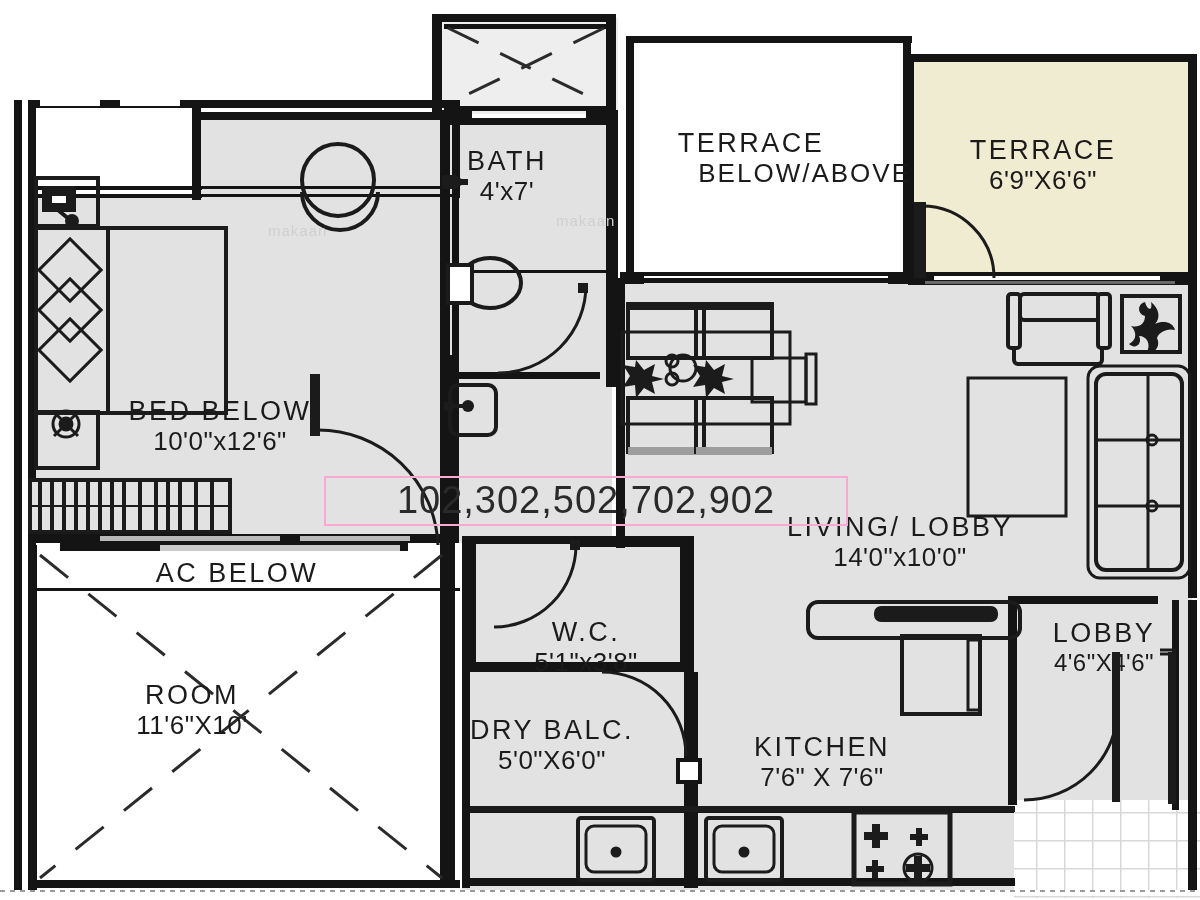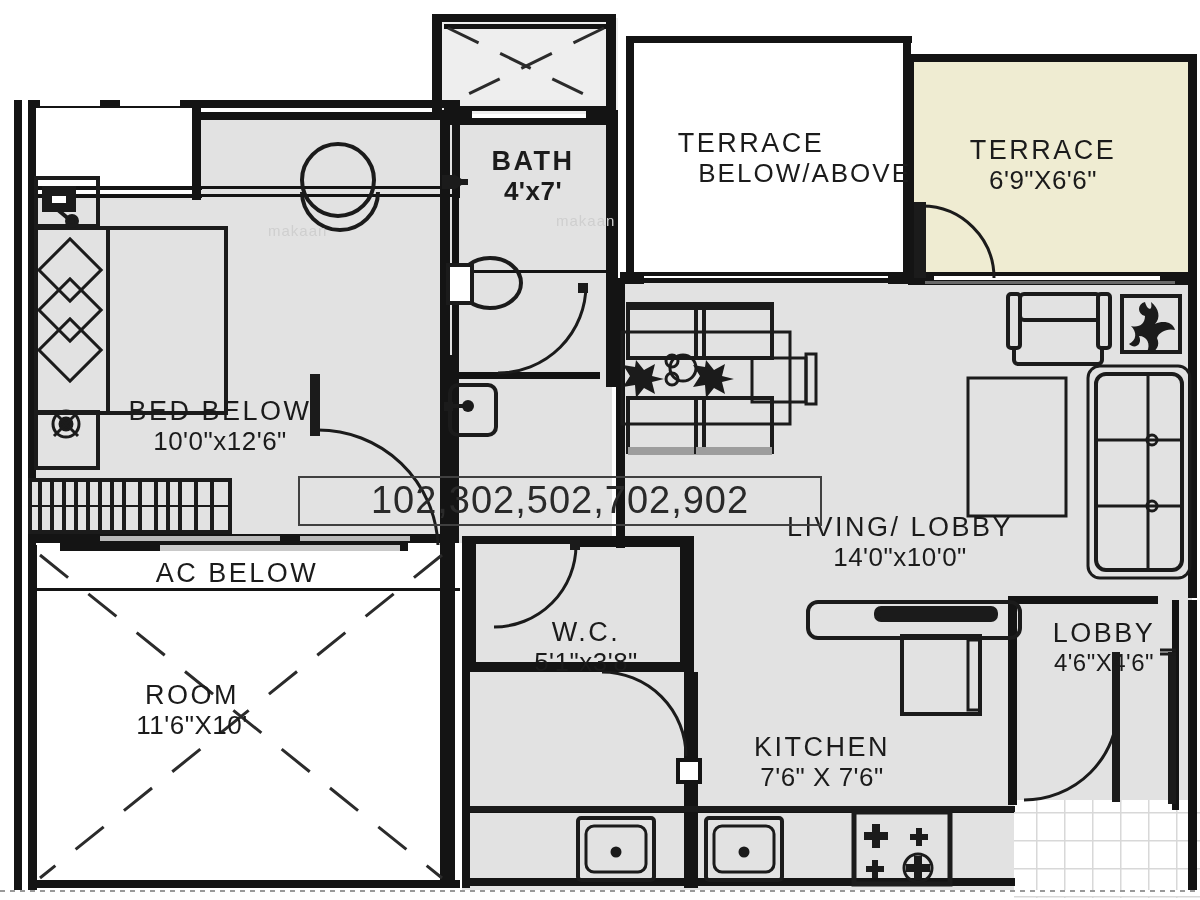--- a/index.html
+++ b/index.html
@@ -38,30 +38,31 @@
     font-size: 27px;
     letter-spacing: 2.5px;
   }
   .rm-label .dim {
     display: block;
     font-size: 26px;
     letter-spacing: 0.5px;
   }
   .unit-tag {
     position: absolute;
-    border: 2px solid #404040;
+    border: 2px solid #f9a8d4;
     background: transparent;
     font-size: 38px;
     letter-spacing: 1px;
     color: #2a2a2a;
     text-align: center;
     line-height: 44px;
     height: 46px;
     font-family: "Liberation Sans", sans-serif;
     white-space: nowrap;
+    margin-left: 26px;
   }
   .wm {
     position: absolute;
     font-size: 15px;
     color: #cfcfcf;
     letter-spacing: 1px;
     font-family: "Liberation Sans", sans-serif;
     pointer-events: none;
     user-select: none;
   }
@@ -392,21 +393,21 @@
       <rect x="925" y="281" width="250" height="3" fill="#6a6a6a"></rect>
     </g>
 
   </svg>
 
   <div class="rm-label" style="left:70px; top:396px; width:300px;">
     <span class="nm">BED BELOW</span>
     <span class="dim">10'0"x12'6"</span>
   </div>
 
-  <div class="rm-label" style="left:438px; top:146px; width:190px;font-weight:bold;">
+  <div class="rm-label" style="left:412px; top:146px; width:190px;">
     <span class="nm">BATH</span>
     <span class="dim">4'x7'</span>
   </div>
 
   <div class="rm-label" style="left:591px; top:128px; width:320px;">
     <span class="nm">TERRACE</span>
     <span class="dim" style="letter-spacing:2px;text-align:right;">BELOW/ABOVE</span>
   </div>
 
   <div class="rm-label" style="left:893px; top:135px; width:300px;">
@@ -427,20 +428,24 @@
   <div class="rm-label" style="left:692px; top:732px; width:260px;">
     <span class="nm">KITCHEN</span>
     <span class="dim">7'6" X 7'6"</span>
   </div>
 
   <div class="rm-label" style="left:491px; top:617px; width:190px;">
     <span class="nm">W.C.</span>
     <span class="dim">5'1"x3'8"</span>
   </div>
 
+  <div class="rm-label" style="left:442px; top:715px; width:220px;">
+    <span class="nm">DRY BALC.</span>
+    <span class="dim">5'0"X6'0"</span>
+  </div>
 
   <div class="rm-label" style="left:77px; top:680px; width:230px;">
     <span class="nm">ROOM</span>
     <span class="dim">11'6"X10'</span>
   </div>
 
   <div class="rm-label" style="left:127px; top:558px; width:220px;">
     <span class="nm">AC BELOW</span>
   </div>
 

